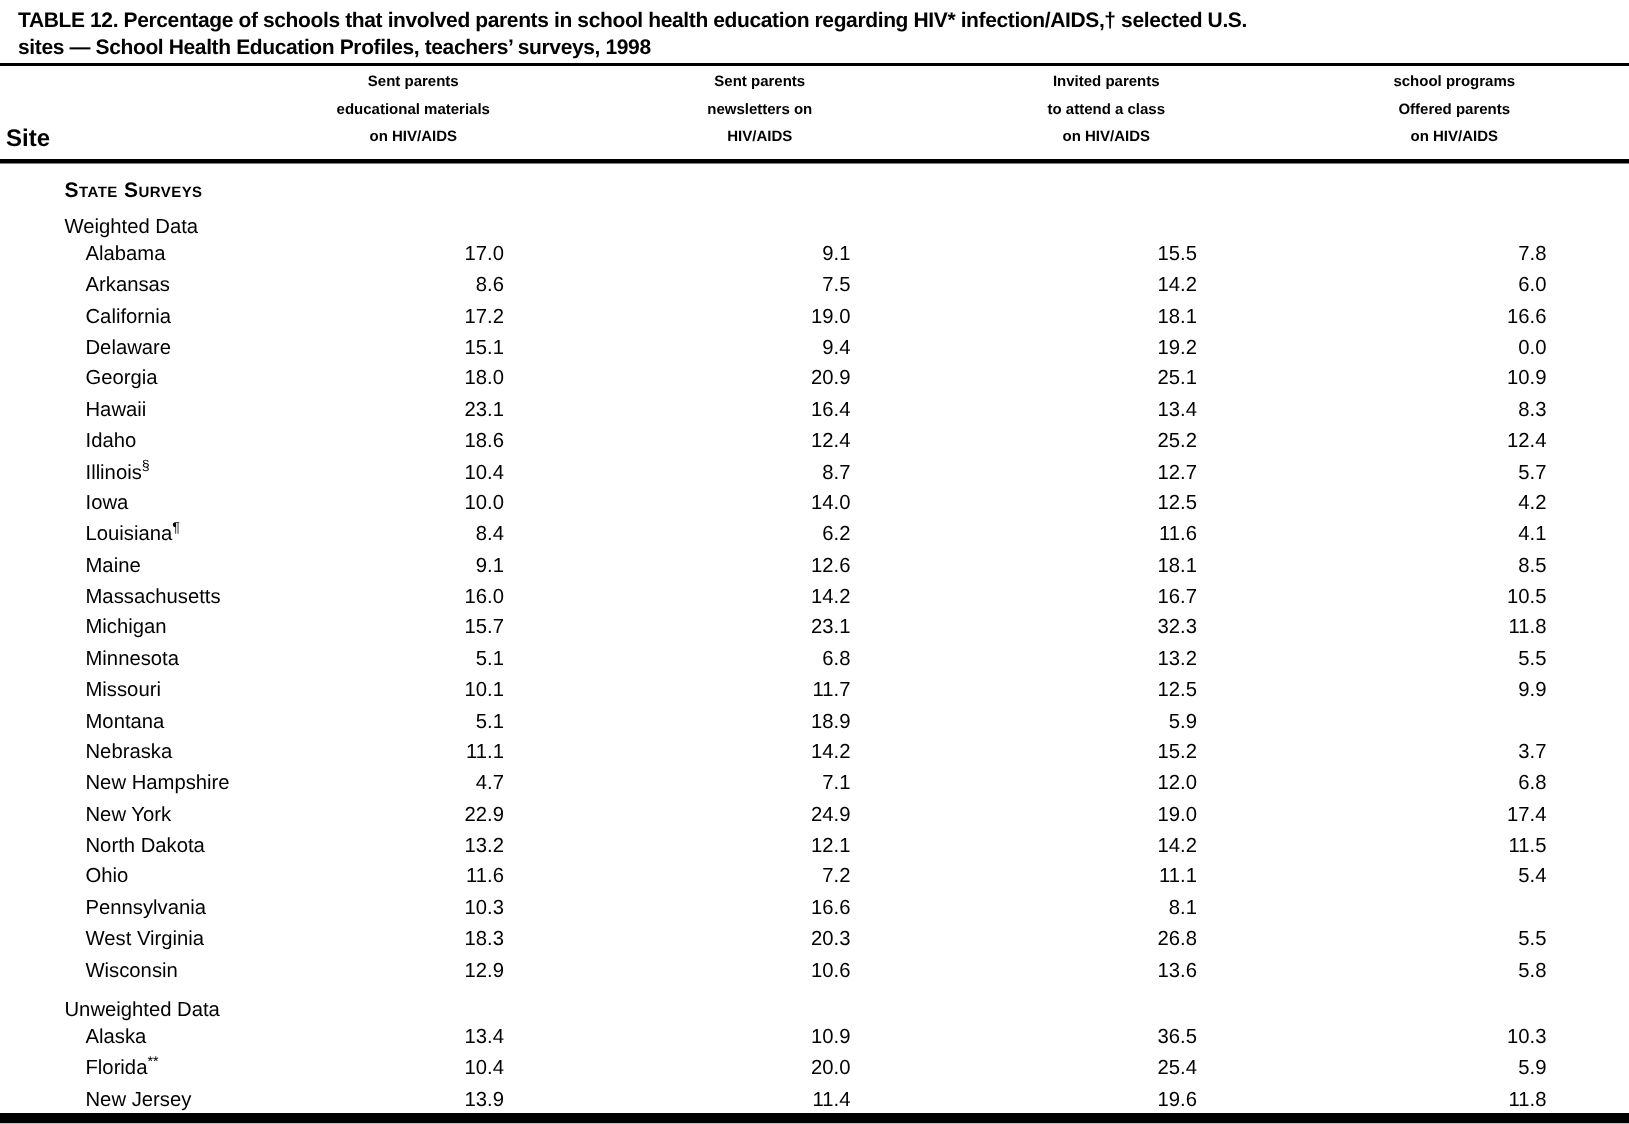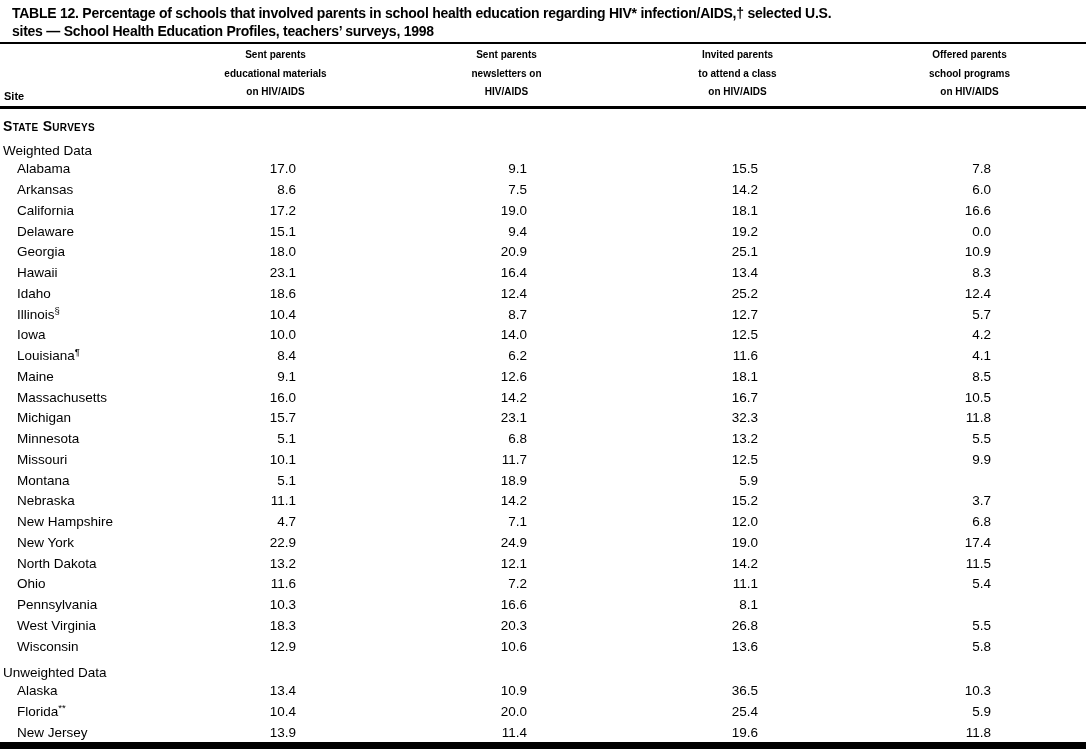--- a/index.html
+++ b/index.html
@@ -18,23 +18,24 @@
     line-height:18px;
     letter-spacing:-0.25px;
     margin-left:10px;
   }
   .title-line { display:block; white-space:nowrap; }
   .rule-title { border-top:2.5px solid #000; }
   .rule-header { border-top:3px solid #000; }
   .grid5, .trow {
     display:grid;
     grid-template-columns:160px 231px 231px 231px 233px;
+    padding-left:40px;
   }
   .thead { align-items:end; padding:2px 0 4px 0; }
-  .site-h { font-weight:bold; font-size:11px; padding-left:4px; }
+  .site-h { font-weight:bold; font-size:16px; padding-left:4px; }
   .col-h { text-align:center; font-weight:bold; font-size:10px; line-height:18.5px; }
   .hline { display:block; }
   .tbody { }
   .trow { height:20.75px; align-items:center; font-size:13.5px; }
   .trow .num { text-align:right; padding-right:95px; white-space:nowrap; }
   .trow.section-heading { height:26px; align-items:end; padding-bottom:1px; }
   .small-caps {
     font-variant:small-caps;
     font-weight:bold;
     font-size:14px;
@@ -73,22 +74,22 @@
       <span class="hline">Sent parents</span>
       <span class="hline">newsletters on</span>
       <span class="hline">HIV/AIDS</span>
     </div>
     <div class="col-h">
       <span class="hline">Invited parents</span>
       <span class="hline">to attend a class</span>
       <span class="hline">on HIV/AIDS</span>
     </div>
     <div class="col-h">
+      <span class="hline">school programs</span>
       <span class="hline">Offered parents</span>
-      <span class="hline">school programs</span>
       <span class="hline">on HIV/AIDS</span>
     </div>
   </div>
 
   <div class="rule-header"></div>
 
   <div class="tbody">
       <div class="trow section-heading">
         <div class="small-caps">State Surveys</div>
       </div>

